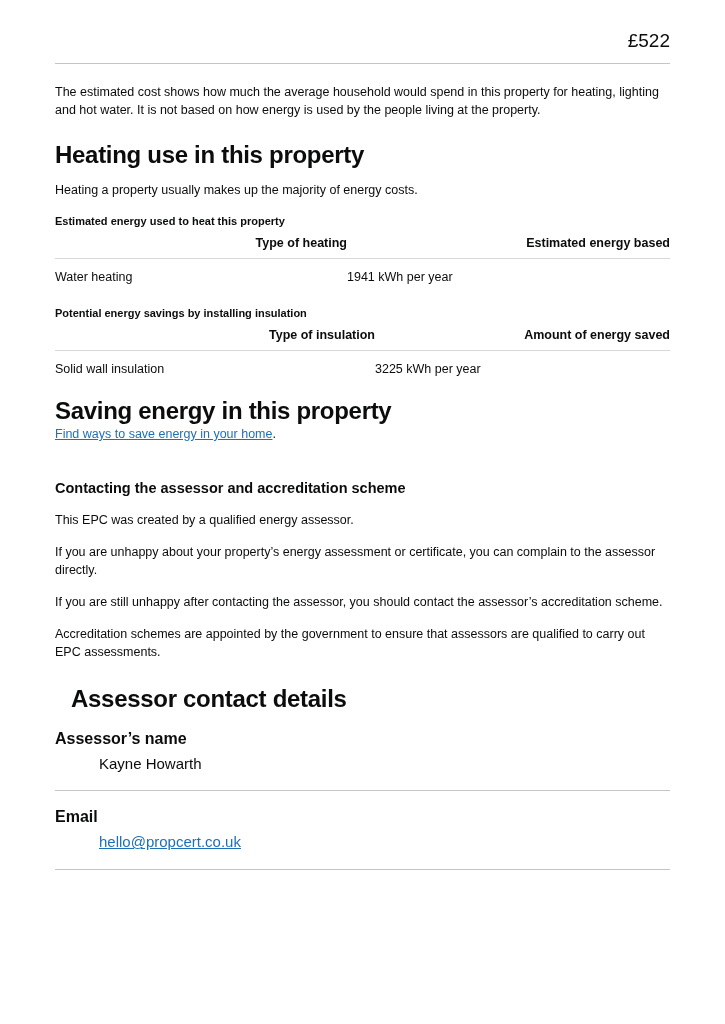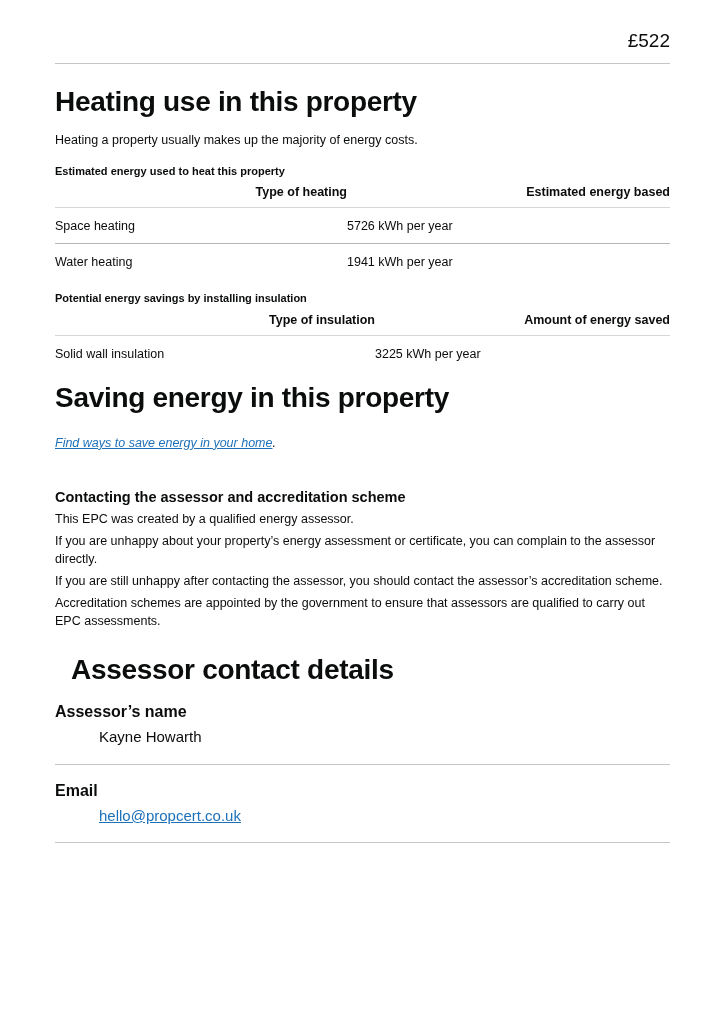--- a/index.html
+++ b/index.html
@@ -12,78 +12,75 @@
   }
   .content { padding:0 55px; }
 
   .top-cost { text-align:right; font-size:19px; line-height:22px; margin-top:30px; }
   .rule { border:0; border-top:1px solid #c3c5c7; height:0; }
   .rule-top { margin-top:11px; }
 
   p.body { font-size:12.5px; line-height:1.44; }
   .note { margin-top:19px; }
 
-  .h-xl { font-size:28px; font-weight:bold; line-height:1.1; letter-spacing:-0.3px; }
+  .h-xl { font-size:24px; font-weight:bold; line-height:1.1; letter-spacing:-0.3px; }
   .h-heating { margin-top:23px; }
   .h-l { font-size:11px; font-weight:bold; line-height:1.15; }
   .h-estimated { margin-top:16px; }
   .intro { margin-top:13px; }
 
   table { width:100%; border-collapse:collapse; table-layout:fixed; font-size:12.5px; }
   table.energy { margin-top:6px; }
   table.energy col.c1 { width:292px; }
   table.insulation { margin-top:6px; }
   table.insulation col.c1 { width:320px; }
   th { text-align:right; font-weight:bold; padding:2px 0 8px 0; border-bottom:1px solid #d5d7d8; }
   td { padding:11px 0 10px 0; }
   tr.bordered td { border-bottom:1px solid #b4b6b8; }
 
   .h-potential { margin-top:13px; }
   .h-saving { margin-top:12px; }
 
   a.link { color:#1d70b8; text-decoration:underline; cursor:pointer; }
-  .link-para { margin-top:20px;font-style:italic; }
+  .link-para { margin-top:1px; }
 
   .h-s { font-size:14.5px; font-weight:bold; line-height:1.2; }
   .h-contacting { margin-top:37px; }
-  .contact-para { margin-top:4px; }
+  .contact-para { margin-top:14px; }
 
   .h-assessor { margin-top:25px;margin-left:16px; }
 
   .field-label { font-size:16px; font-weight:bold; line-height:1.2; margin-top:16px; }
   .field-value { font-size:15px; line-height:1.35; margin-top:6px;margin-left:44px; }
   .field-rule { margin-top:16px; }
   a.email-link { font-size:15px; }
 </style>
 </head>
 <body>
 
 <div class="content">
 
   <div class="top-cost">£522</div>
   <hr class="rule rule-top">
 
+  <p class="body note">The estimated cost shows how much the average household would spend in this property for heating, lighting and hot water. It is not based on how energy is used by the people living at the property.</p>
 
   <h1 class="h-xl h-heating">Heating use in this property</h1>
   <p class="body intro">Heating a property usually makes up the majority of energy costs.</p>
 
   <h2 class="h-l h-estimated">Estimated energy used to heat this property</h2>
   <table class="energy">
     <colgroup>
         <col class="c1">
         <col>
       </colgroup>
     <tbody>
         <tr>
       <th>Type of heating</th>
       <th>Estimated energy based</th>
-    </tr>
-    <tr class="bordered">
-      <td>Space heating</td>
-      <td>5726 kWh per year</td>
     </tr>
     <tr>
       <td>Water heating</td>
       <td>1941 kWh per year</td>
     </tr>
   </tbody>
     </table>
 
   <h2 class="h-l h-potential">Potential energy savings by installing insulation</h2>
   <table class="insulation">

